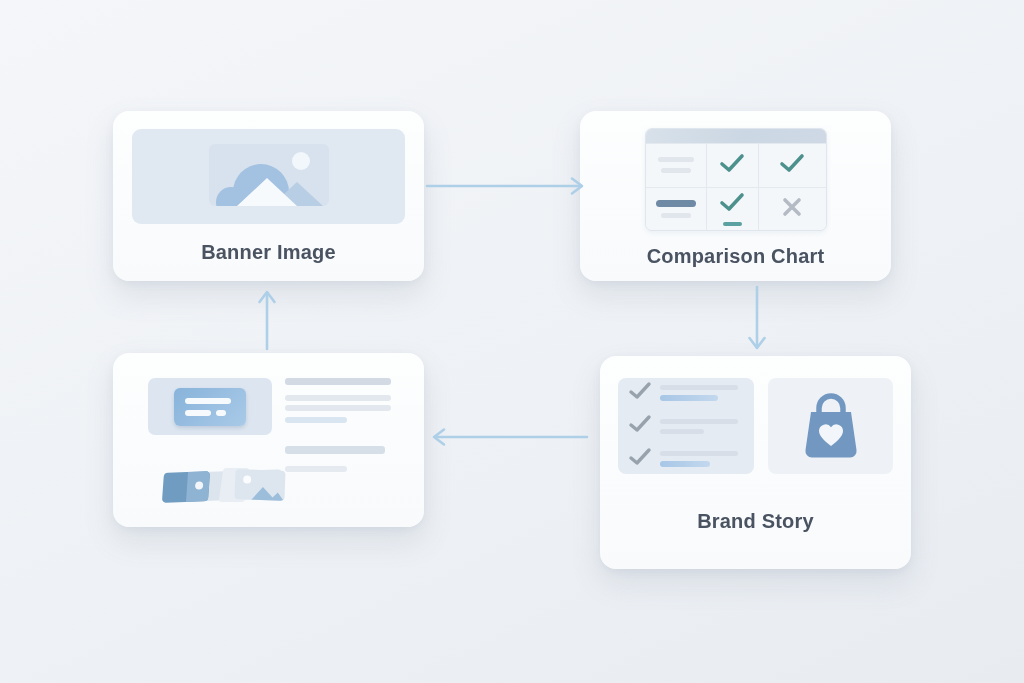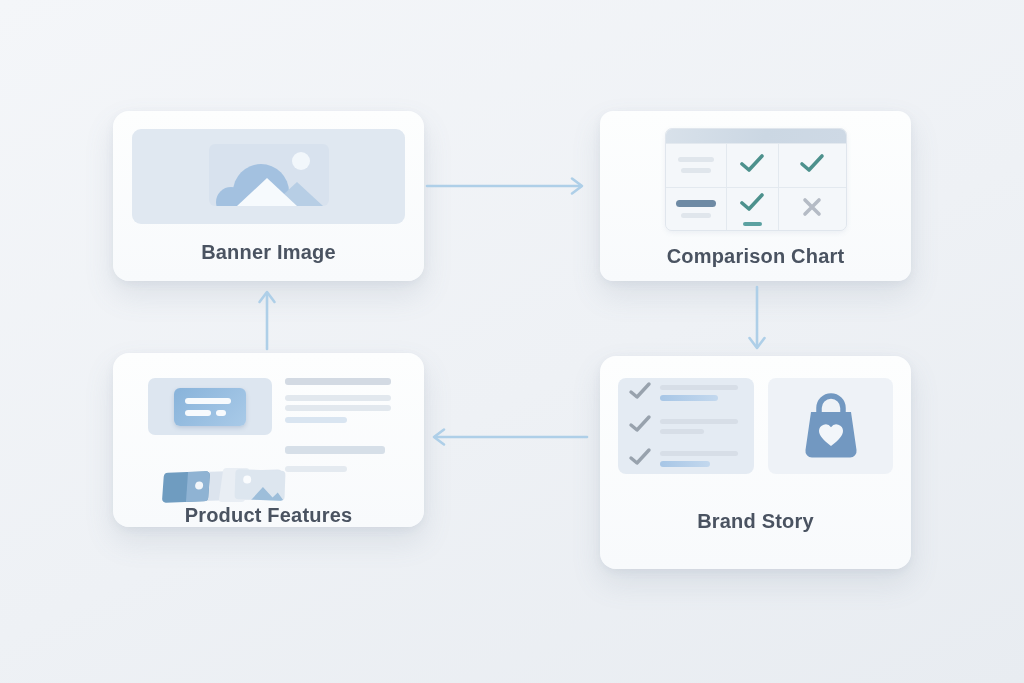--- a/index.html
+++ b/index.html
@@ -110,21 +110,21 @@
           <circle cx="22" cy="58" r="15" fill="#a3c1e0"></circle>
           <polygon points="62,62 88,38 114,62" fill="#b7cee5"></polygon>
           <polygon points="28,62 58,34 88,62" fill="#f6fafd"></polygon>
           <rect x="0" y="0" width="120" height="62" rx="6" fill="none"></rect>
         </svg>
       </span>
     </div>
     <div class="card-label">Banner Image</div>
   </div>
 
-  <div class="card" style="left:600px;top:111px;height:170px;border-radius:13px;">
+  <div class="card" style="left:580px;top:111px;height:170px;">
     <div class="comp-table">
       <div class="comp-header"></div>
       <div class="comp-grid">
         <div class="comp-cell first">
           <div class="line ln-gray"></div>
           <div class="line ln-gray short"></div>
         </div>
         <div class="comp-cell">
           <span>
             <svg width="26" height="20" viewBox="0 0 26 20">
@@ -240,21 +240,20 @@
       </div>
       <div class="pf-lines">
         <div class="pl pl1"></div>
         <div class="pl pl2"></div>
         <div class="pl pl3"></div>
         <div class="pl pl4"></div>
         <div class="pl pl5"></div>
         <div class="pl pl6"></div>
       </div>
     </div>
-    <div class="card-label">Product Features</div>
   </div>
 
   <svg class="arrow" style="left:424px;top:176px;" width="170" height="20">
     <path d="M3 10 H157" stroke="#aecfe8" stroke-width="2.6" stroke-linecap="round"></path>
     <path d="M148 2.5 L158 10 L148 17.5" stroke="#aecfe8" stroke-width="2.6" fill="none" stroke-linecap="round" stroke-linejoin="round"></path>
   </svg>
 
   <svg class="arrow" style="left:747px;top:284px;" width="20" height="68">
     <path d="M10 3 V63" stroke="#aecfe8" stroke-width="2.6" stroke-linecap="round"></path>
     <path d="M2.5 54 L10 64 L17.5 54" stroke="#aecfe8" stroke-width="2.6" fill="none" stroke-linecap="round" stroke-linejoin="round"></path>

